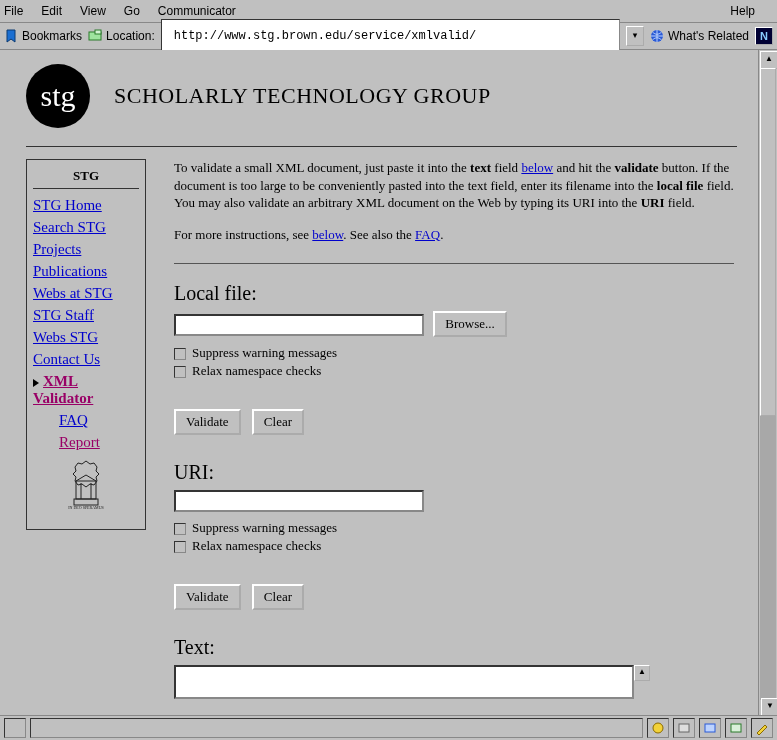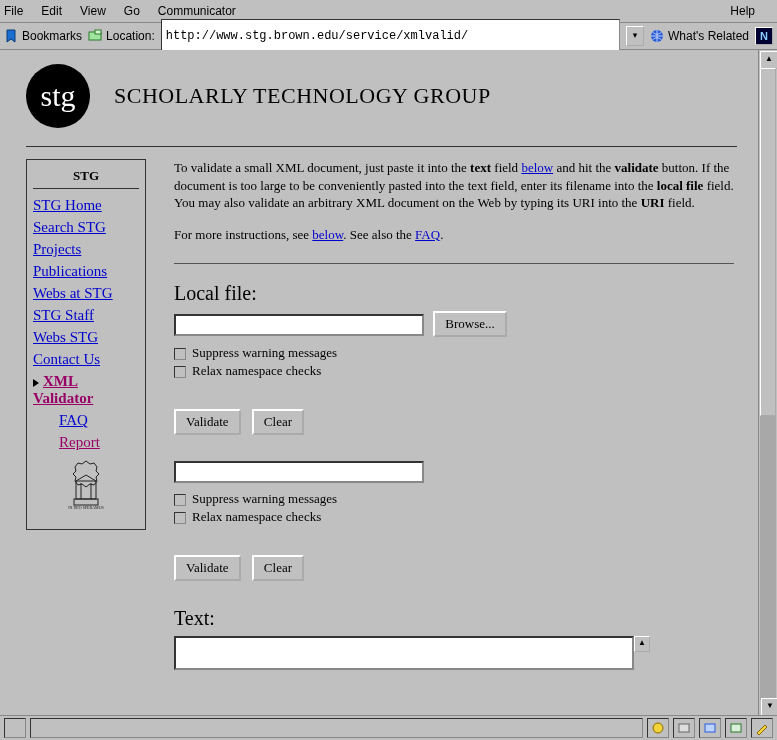--- a/index.html
+++ b/index.html
@@ -29,21 +29,21 @@
     border-bottom: 1px solid #888;
     gap: 6px;
   }
   .bookmarks-label { display: flex; align-items: center; gap: 4px; font-size: 12px; }
   .location-label   { display: flex; align-items: center; gap: 4px; font-size: 12px; }
   .location-input {
     flex: 1;
     font-family: "Courier New", monospace;
     font-size: 12px;
     height: 34px;
-    padding: 0 4px;
+    padding: 0 12px;
     background: white;
     border: 1px inset #888;
     box-sizing: border-box;
   }
   .location-dropdown {
     width: 16px; height: 18px;
     display: inline-block;
     background: #c0c0c0;
     border: 1px outset #fff;
     text-align: center;
@@ -326,20 +326,21 @@
           <button class="btn" style="margin-left:6px">Browse...</button>
           <div class="checkbox-row"><span class="fake-check"></span><span>Suppress warning messages</span></div>
           <div class="checkbox-row" style="margin-top:2px"><span class="fake-check"></span><span>Relax namespace checks</span></div>
           <div class="btn-row">
             <button class="btn">Validate</button>
             <button class="btn" style="margin-left:8px">Clear</button>
           </div>
         </div>
 
         <div class="section">
+          <div class="field-label">URI:</div>
           <input class="text-input uri-input" style="">
           <div class="checkbox-row"><span class="fake-check"></span><span>Suppress warning messages</span></div>
           <div class="checkbox-row" style="margin-top:2px"><span class="fake-check"></span><span>Relax namespace checks</span></div>
           <div class="btn-row">
             <button class="btn">Validate</button>
             <button class="btn" style="margin-left:8px">Clear</button>
           </div>
         </div>
 
         <div class="section">

